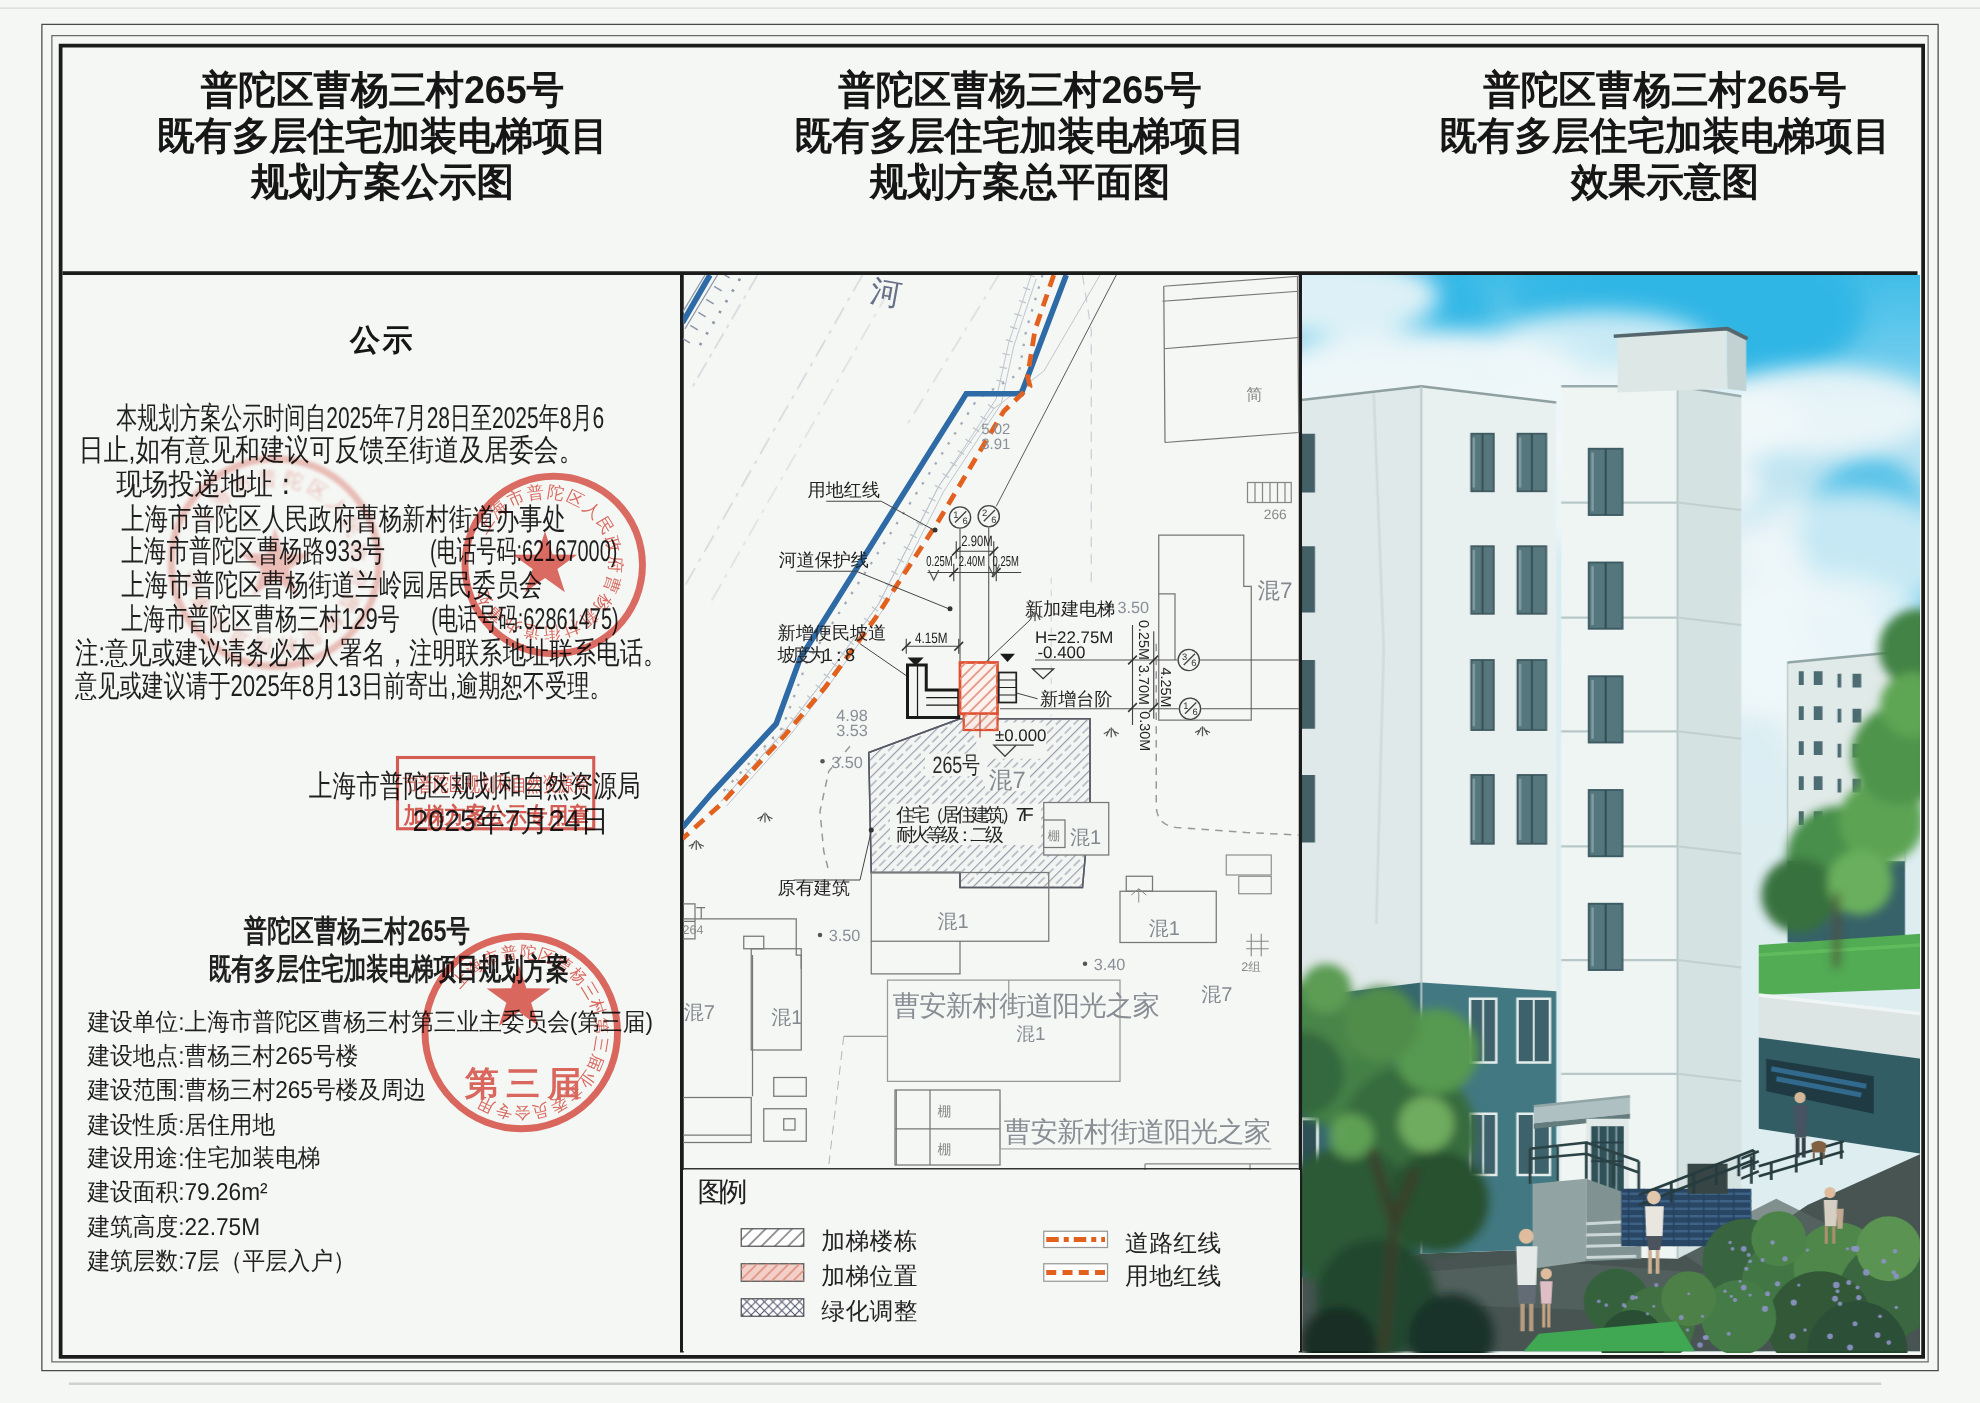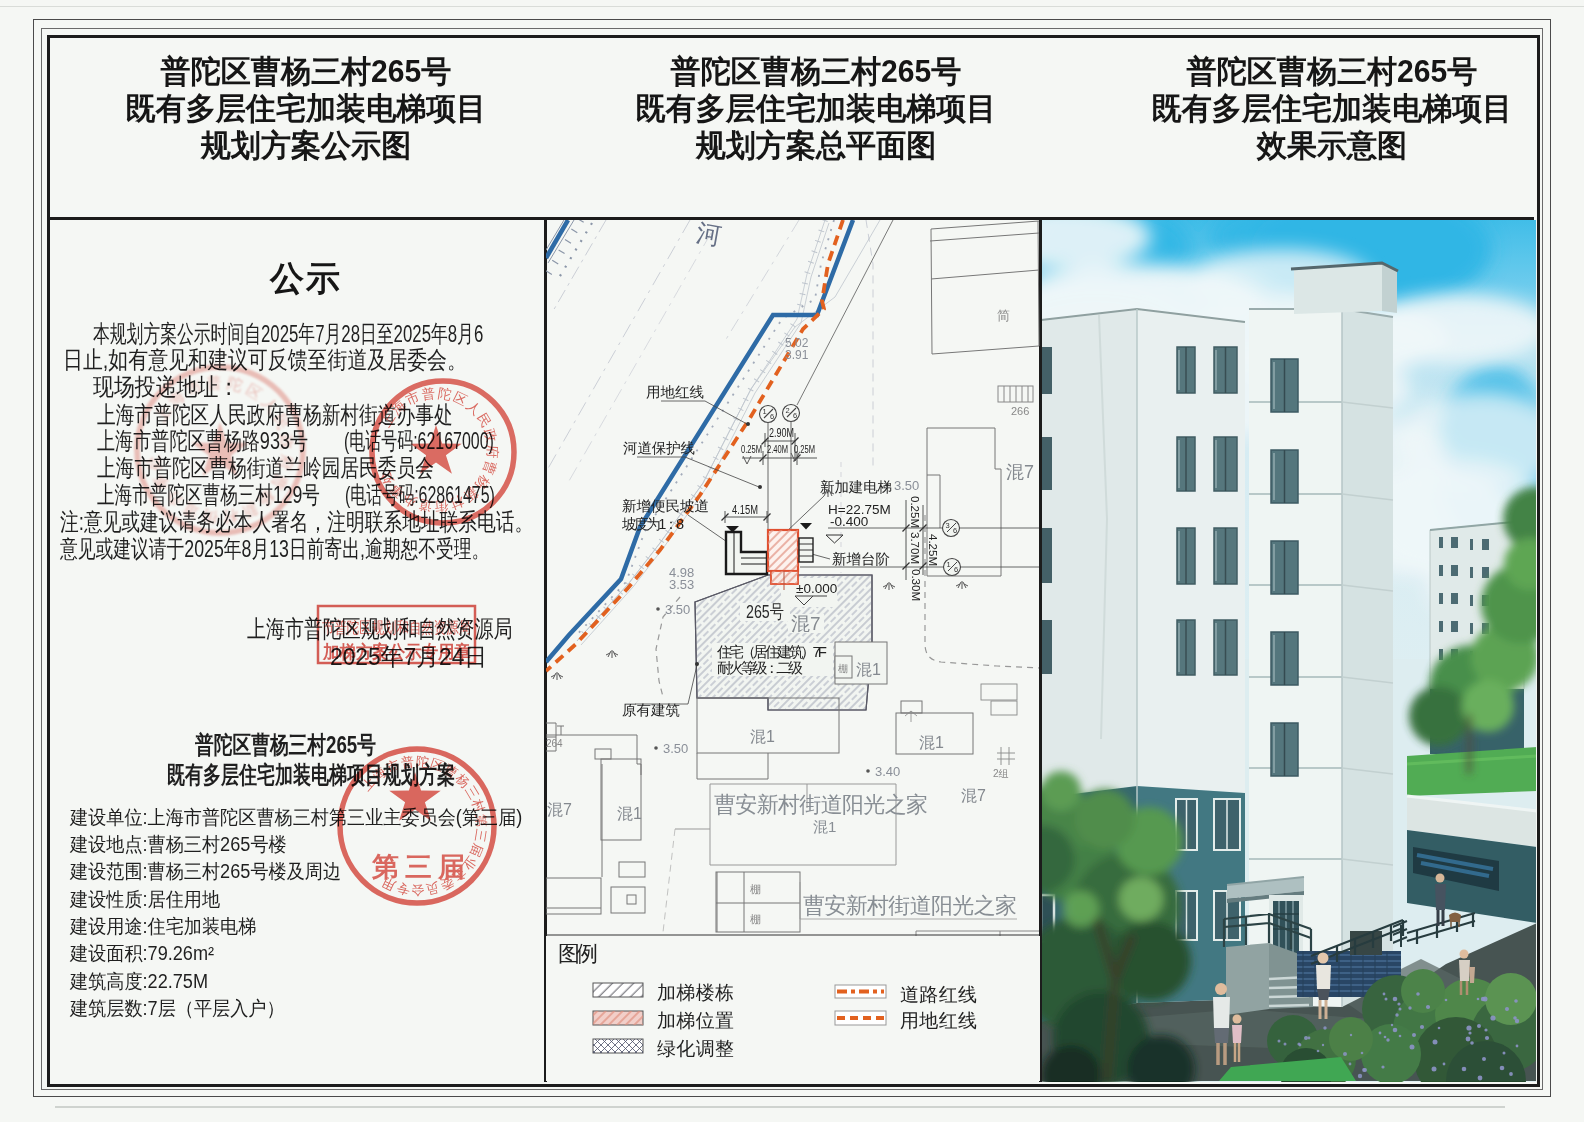--- a/index.html
+++ b/index.html
@@ -24,21 +24,21 @@
 <div class="abs" style="left:1039px;top:220px;width:2.5px;height:862px;background:#1c1c1c;"></div>
 
 <div class="abs" style="left:55px;top:1106px;width:1450px;height:1.5px;background:#cfd3cf;"></div>
 
 <div class="ct" style="left:106px;top:53px;width:400px;font-size:31px;font-weight:bold;line-height:37px;transform:scaleX(.97);">普陀区曹杨三村265号<br>既有多层住宅加装电梯项目<br>规划方案公示图</div>
 
 <div class="ct" style="left:616px;top:53px;width:400px;font-size:31px;font-weight:bold;line-height:37px;transform:scaleX(.97);">普陀区曹杨三村265号<br>既有多层住宅加装电梯项目<br>规划方案总平面图</div>
 
 <div class="ct" style="left:1132px;top:53px;width:400px;font-size:31px;font-weight:bold;line-height:37px;transform:scaleX(.97);">普陀区曹杨三村265号<br>既有多层住宅加装电梯项目<br>效果示意图</div>
 
-<div class="ct" style="left:206px;top:256px;width:200px;font-size:34px;font-weight:bold;letter-spacing:2px;">公示</div>
+<div class="ct" style="left:206px;top:256px;width:200px;font-size:24px;font-weight:bold;letter-spacing:2px;">公示</div>
 
 <div class="cn" style="left:93px;top:318px;font-size:24px;transform:scaleX(.70);">本规划方案公示时间自2025年7月28日至2025年8月6</div>
 <div class="cn" style="left:63px;top:344px;font-size:24px;transform:scaleX(.83);">日止,如有意见和建议可反馈至街道及居委会。</div>
 <div class="cn" style="left:93px;top:371px;font-size:24px;transform:scaleX(.87);">现场投递地址：</div>
 <div class="cn" style="left:97px;top:399px;font-size:24px;transform:scaleX(.78);">上海市普陀区人民政府曹杨新村街道办事处</div>
 <div class="cn" style="left:97px;top:425px;font-size:24px;transform:scaleX(.754);">上海市普陀区曹杨路933号</div>
 <div class="cn" style="left:344px;top:425px;font-size:24px;transform:scaleX(.665);">(电话号码:62167000)</div>
 <div class="cn" style="left:97px;top:452px;font-size:24px;transform:scaleX(.78);">上海市普陀区曹杨街道兰岭园居民委员会</div>
 <div class="cn" style="left:97px;top:479px;font-size:24px;transform:scaleX(.733);">上海市普陀区曹杨三村129号</div>
 <div class="cn" style="left:345px;top:479px;font-size:24px;transform:scaleX(.665);">(电话号码:62861475)</div>

